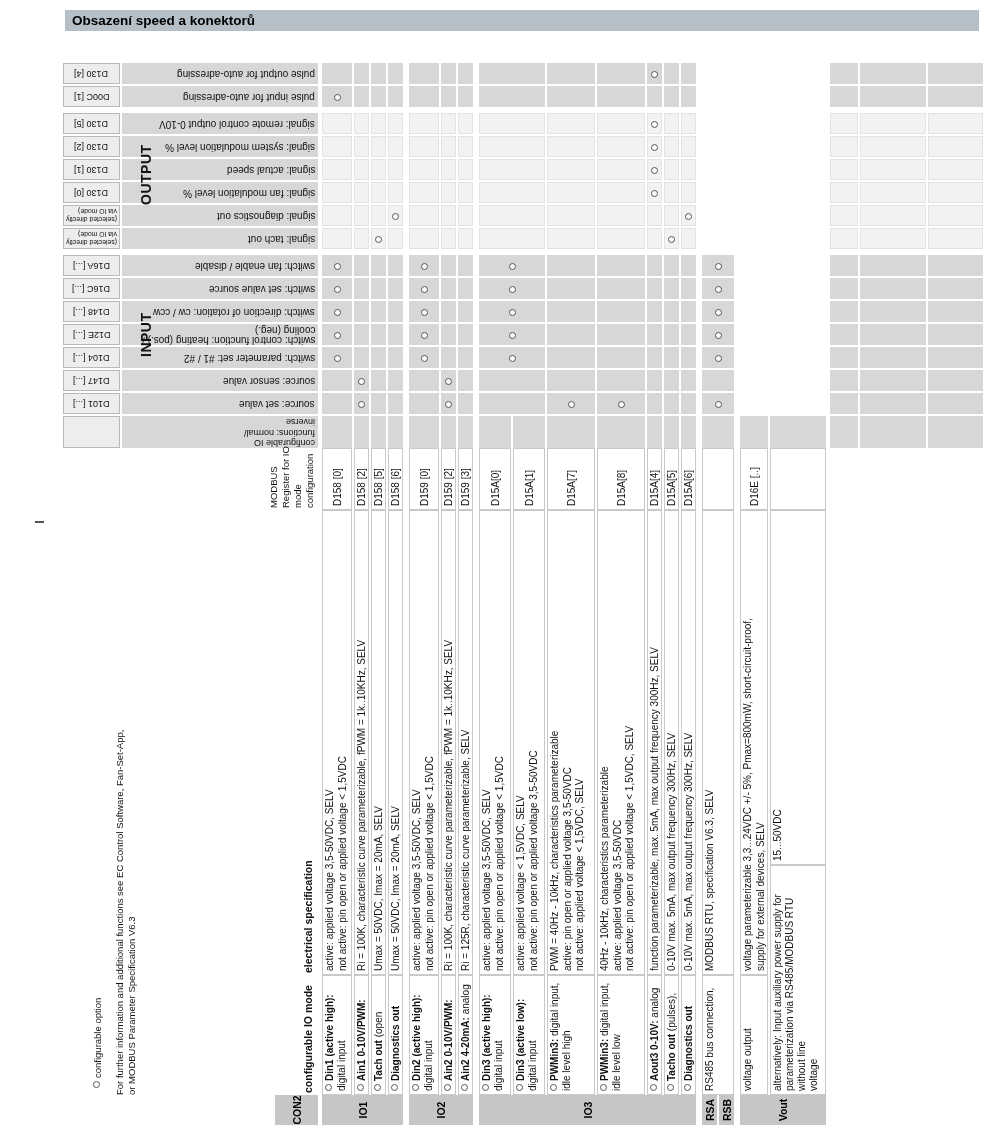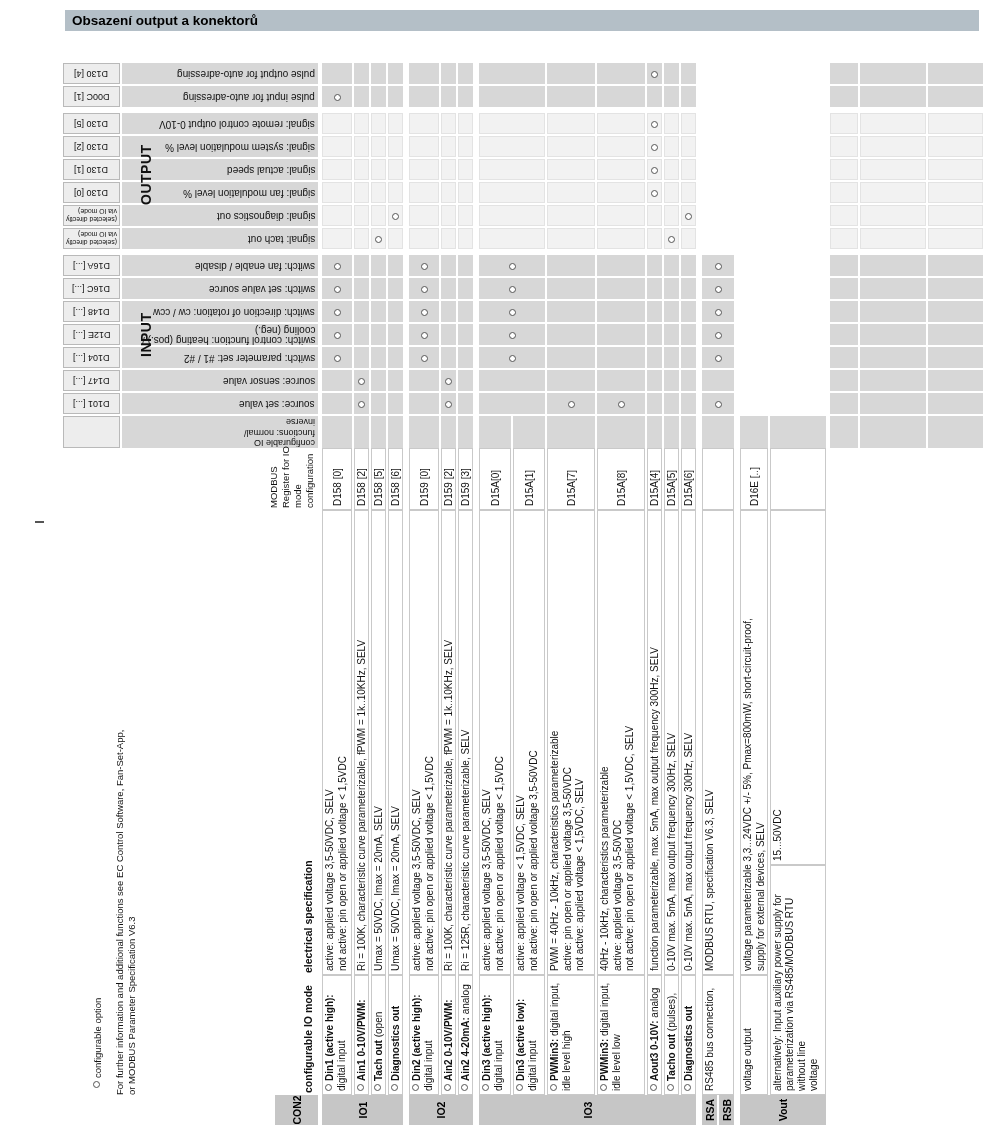--- a/index.html
+++ b/index.html
@@ -28,21 +28,21 @@
   .hlabel{position:absolute;font-weight:bold;font-size:10.5px}
   .reghead{position:absolute;font-size:9.5px;line-height:12px}
   .grouplabel{position:absolute;font-weight:bold;font-size:14px;letter-spacing:.5px}
   .portlabel{font-weight:bold;font-size:10.5px;color:#000}
   .note{position:absolute;font-size:9.5px;line-height:11.5px;white-space:nowrap}
   .dash{position:absolute;left:35px;top:521px;width:9px;height:2px;background:#555}
 </style>
 </head>
 <body>
 
-<div class="titlebar">Obsazení output a konektorů</div>
+<div class="titlebar">Obsazení speed a konektorů</div>
 <div class="dash"></div>
 
 <div id="rotor">
   <div class="note" style="left:55px;top:62px">
     <span class="ring"></span><span>configurable  option</span>
   </div>
   <div class="note" style="left:48px;top:84px">
     <div>For further information and additional functions see EC Control Software, Fan-Set-App,</div>
     <div>or MODBUS Parameter Specification V6.3</div>
   </div>

